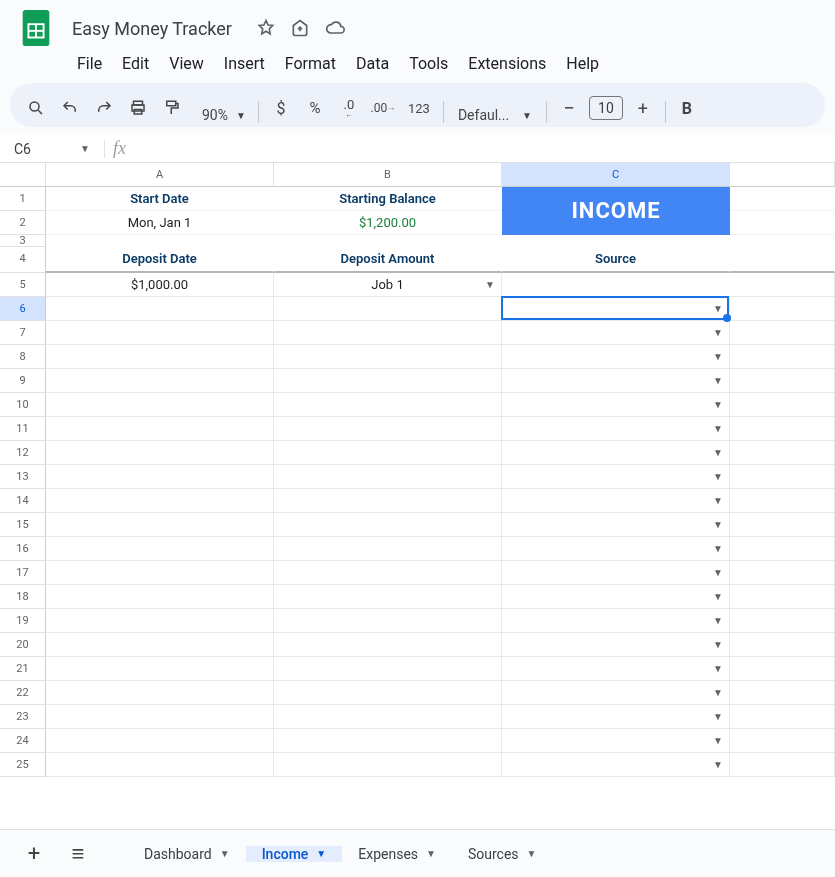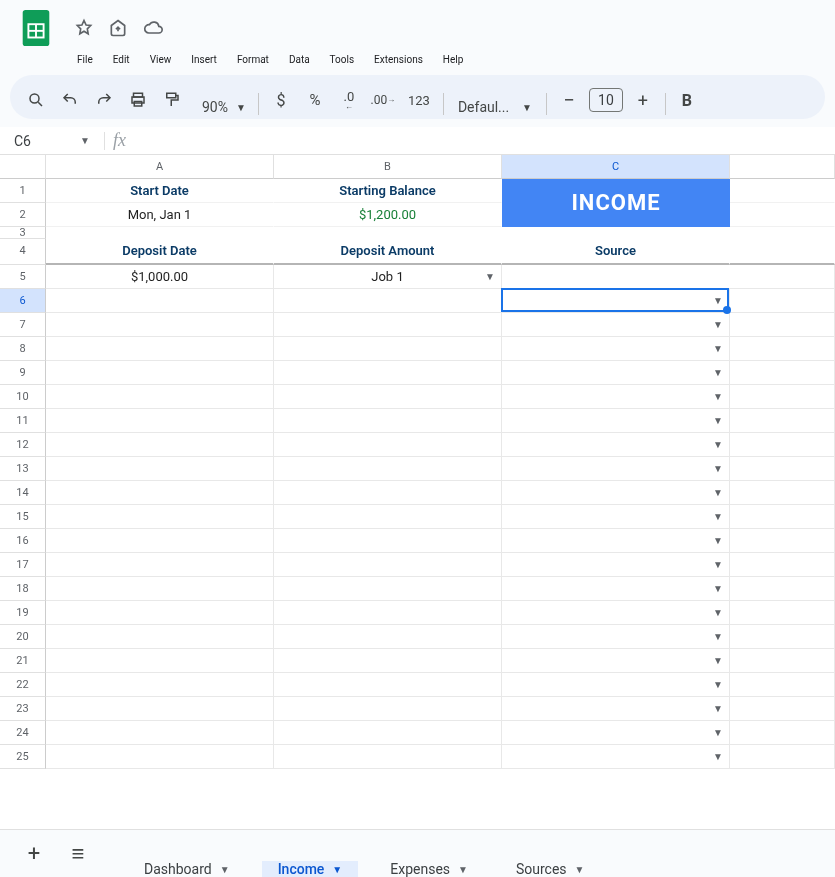--- a/index.html
+++ b/index.html
@@ -19,21 +19,21 @@
   .logo {
     width: 40px; height: 40px; display:flex; align-items:center; justify-content:center;
   }
   .logo-svg { width: 30px; height: 38px; }
   .doc-title {
     font-size: 18px; color: #3c4043; padding: 2px 6px;
   }
   .title-icons { display:flex; gap:14px; margin-left: 8px; align-items:center; color:#5f6368;}
   .title-icons span { display:inline-flex; cursor:pointer; }
   .menu-row { display:flex; gap: 2px; padding: 2px 0 6px 68px; }
-  .menu-item { padding: 4px 9px; font-size:10px; color:#202124; cursor:pointer; border-radius:4px;}
+  .menu-item { padding: 4px 9px; font-size:16px; color:#202124; cursor:pointer; border-radius:4px;}
 
   
   .toolbar-wrap { padding: 0 10px 8px 10px; background:#f9fbfd;}
   .toolbar {
     background: #edf2fa; border-radius: 24px; padding: 4px 10px;
     display:flex; align-items:flex-end; gap: 2px; height:44px;
   }
   .tbtn { width:32px; height:30px; display:flex; align-items:center; justify-content:center; color:#444746; border-radius:4px; cursor:pointer; font-size:15px;}
   .tsep { width:1px; height:22px; background:#c7c7c7; margin: 0 4px; }
   .zoom { display:flex; align-items:center; gap:2px; padding: 0 6px;}
@@ -80,40 +80,43 @@
 
   
   .sel-outline {
     position:absolute; border:2px solid #1a73e8; pointer-events:none; z-index:5;
   }
   .sel-handle { position:absolute; width:8px; height:8px; background:#1a73e8; border-radius:50%; right:-4px; bottom:-4px;}
 
   
   .footer { position:absolute; bottom:0; left:0; right:0; height:48px; background:#f9fbfd; border-top:1px solid #e0e0e0; display:flex; align-items:center; padding:0 16px; gap:8px;}
   .fbtn { width:36px; height:36px; display:flex; align-items:center; justify-content:center; color:#444746; cursor:pointer; font-size:22px; border-radius:4px;}
-  .tabs { display:flex; margin-left:24px; gap:16px; align-items:flex-end; height:100%;}
+  .tabs { display:flex; margin-left:24px; gap:0; align-items:center; height:100%;}
   .tab { display:flex; align-items:center; gap:8px; padding:0 16px; font-size:14px; color:#3c4043; cursor:pointer; position:relative;}
   .tab.active { background:#e3edfd; color:#0b57d0; font-weight:500;}
   .tab .caret { font-size:10px; color:#5f6368;}
   .tab.active .caret { color:#0b57d0;}
 
   svg { display:block; }
 </style>
 </head>
 <body>
 
 <div class="header">
   <div class="title-row">
     <div class="logo">
       <svg class="logo-svg" viewBox="0 0 30 40">
         <rect x="1" y="1" width="28" height="38" rx="3" fill="#0f9d58"></rect>
         <rect x="7" y="16" width="16" height="14" fill="none" stroke="#fff" stroke-width="2"></rect>
         <line x1="7" y1="23" x2="23" y2="23" stroke="#fff" stroke-width="2"></line>
         <line x1="15" y1="16" x2="15" y2="30" stroke="#fff" stroke-width="2"></line>
       </svg>
+    </div>
+    <div>
+      <div class="doc-title">Easy Money Tracker</div>
     </div>
     <div class="title-icons">
       <span>
           <svg width="20" height="20" viewBox="0 0 24 24">
             <path fill="none" stroke="#5f6368" stroke-width="2" d="M12 3l2.5 5.5L20 9l-4 4 1 6-5-3-5 3 1-6-4-4 5.5-.5z"></path>
           </svg>
         </span>
       <span>
           <svg width="20" height="20" viewBox="0 0 24 24">
             <path fill="none" stroke="#5f6368" stroke-width="2" d="M12 3l8 6v10a2 2 0 0 1-2 2H6a2 2 0 0 1-2-2V9z"></path>

